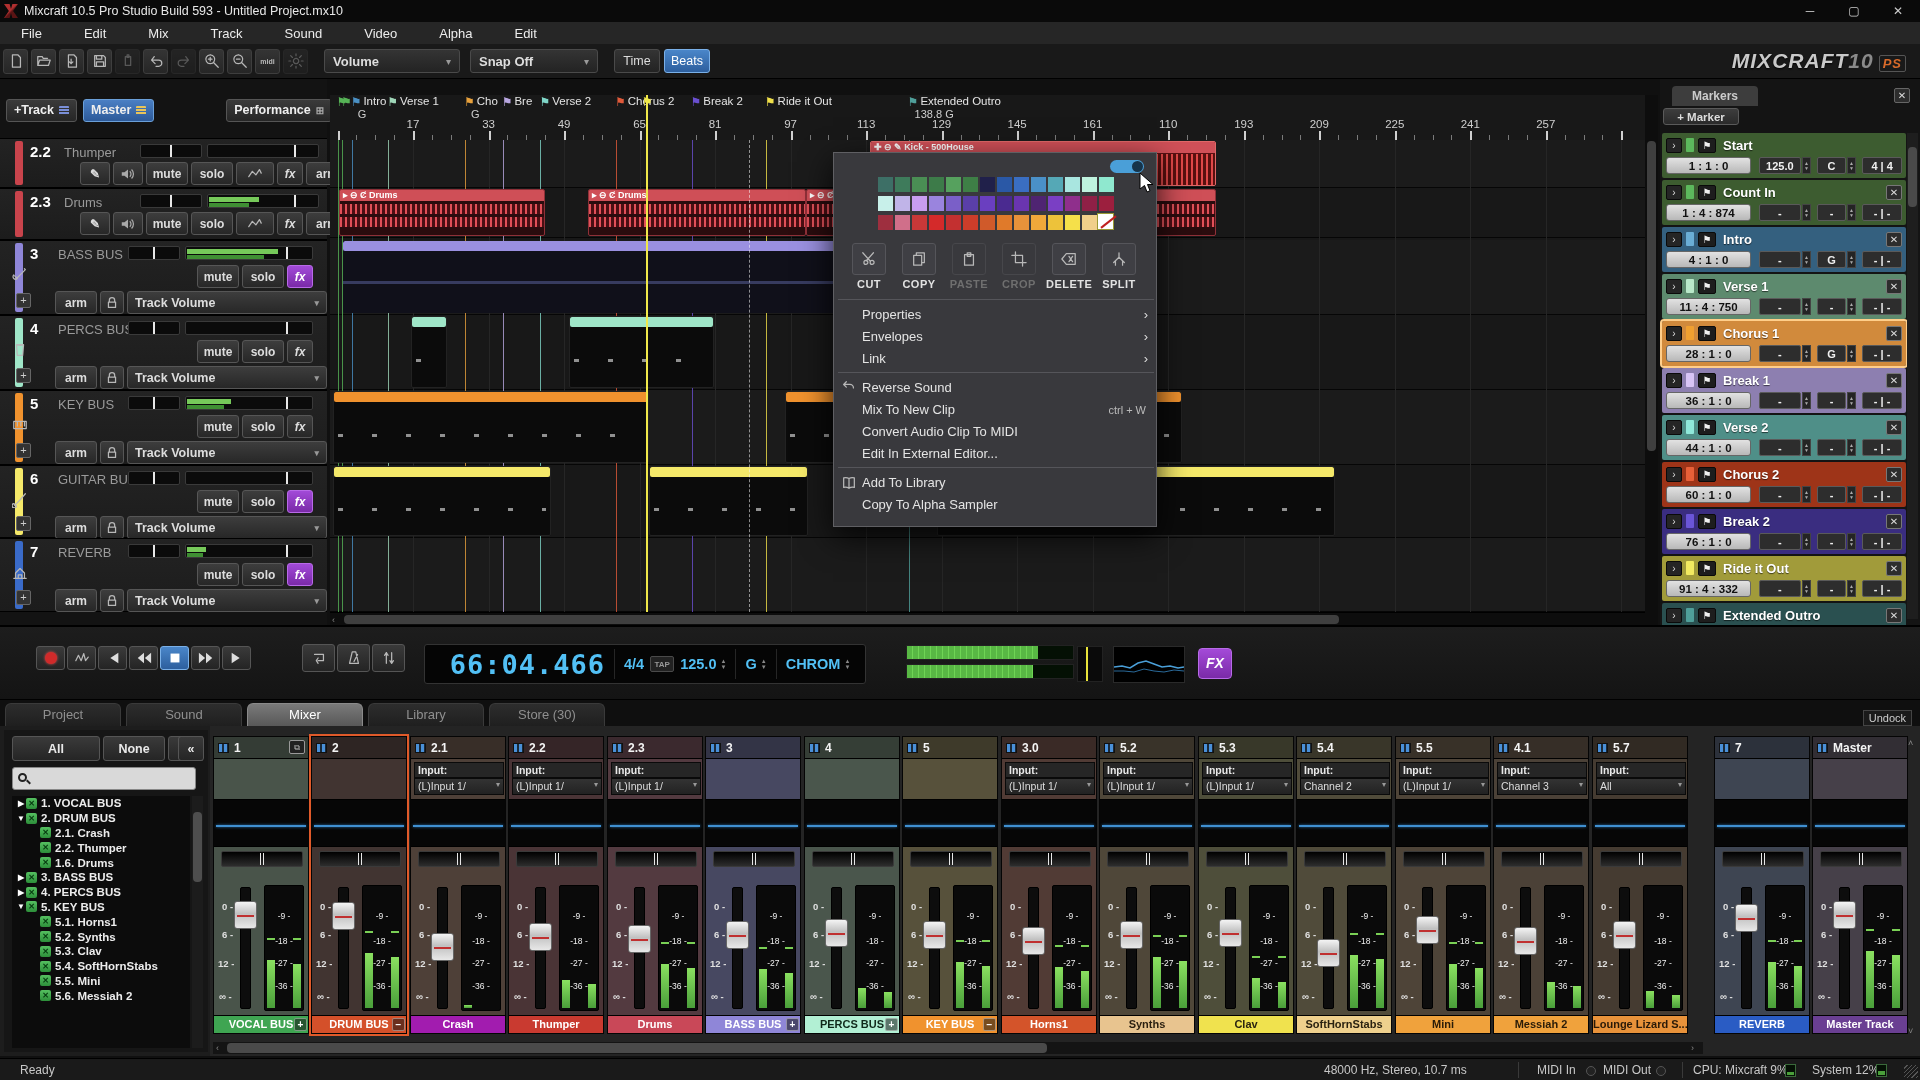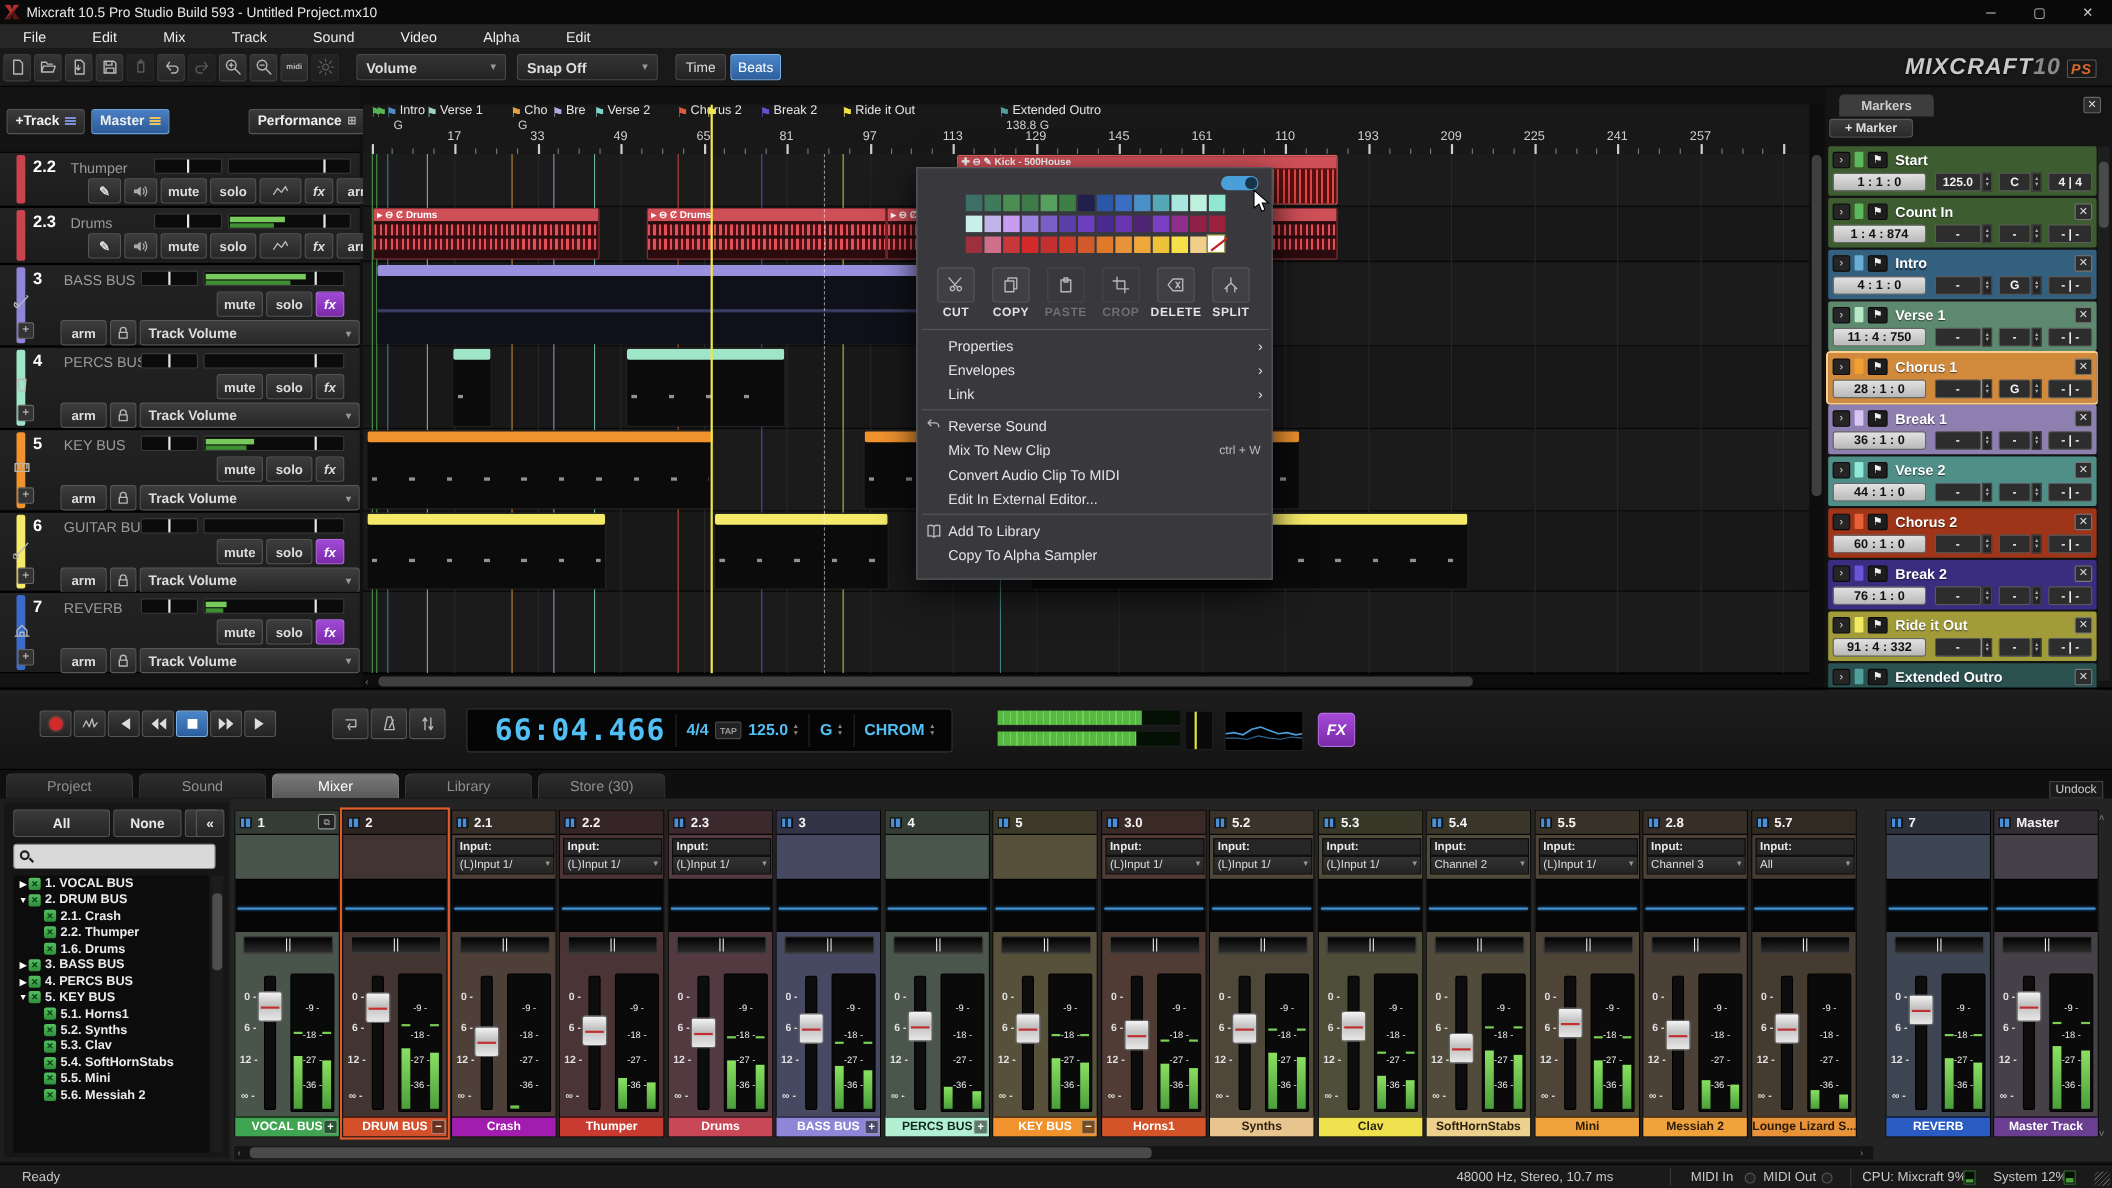--- a/index.html
+++ b/index.html
@@ -1639,21 +1639,21 @@
    <span class="gbar" style="right:2px;height:40px"></span>
    <span style="position:absolute;left:2px;width:8px;height:2px;background:#7ad055;bottom:66px"></span>
             <span style="position:absolute;right:2px;width:8px;height:2px;background:#7ad055;bottom:66px"></span>
   </div>
  </div>
  <div class="chlabel" style="background:#f0a23c;color:#2a1c08">Mini</div>
  </div>
       <div class="ch" style="left:1283px;background:#4b4137">
  <div class="chhead">
           <span class="cheq"></span>
-          <span class="chnum">2.8</span>
+          <span class="chnum">4.1</span>
         </div>
  <div class="chinput">
           <div class="chinl">Input:</div>
           <div class="chinv">
             <span>Channel 3</span>
             <span style="color:#999;font-size:8px">▾</span>
           </div>
         </div>
  <div class="cheqarea">
           <div class="cheqline"></div>

